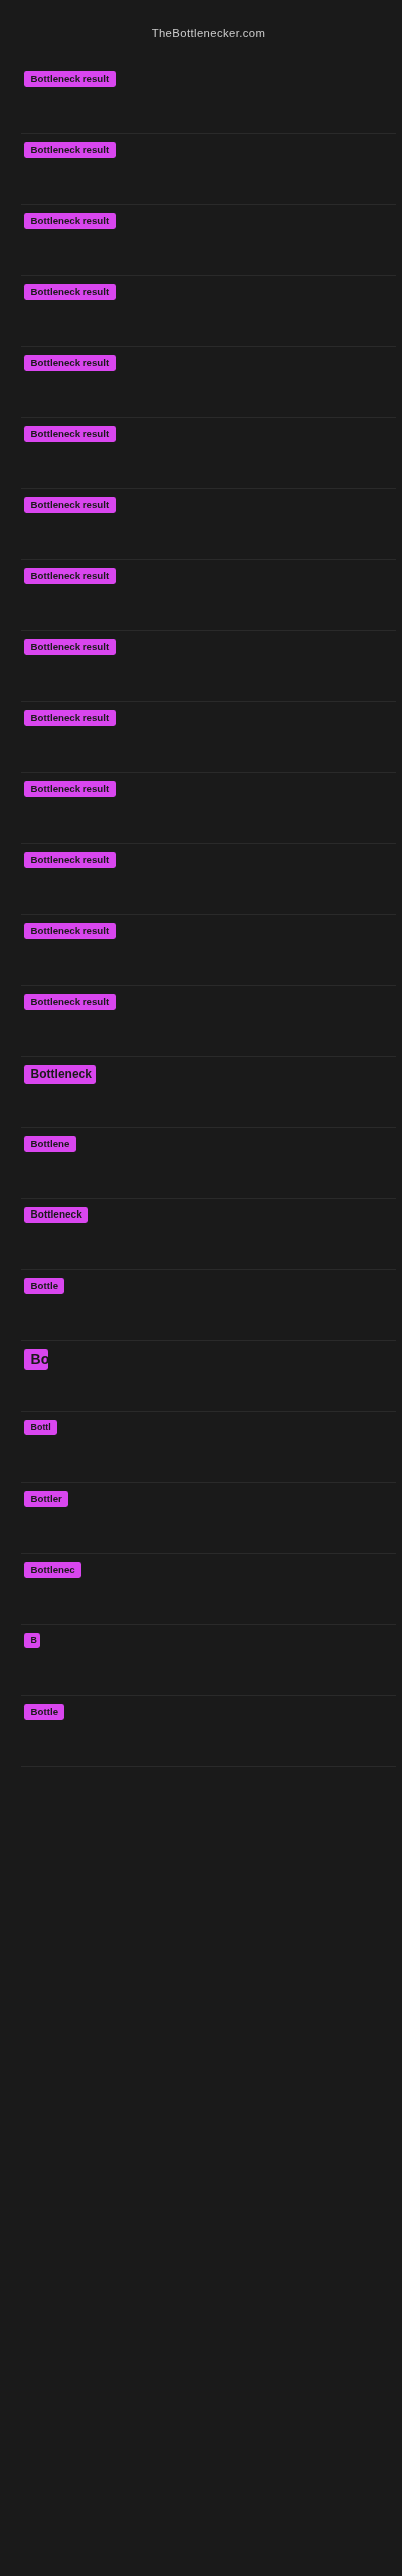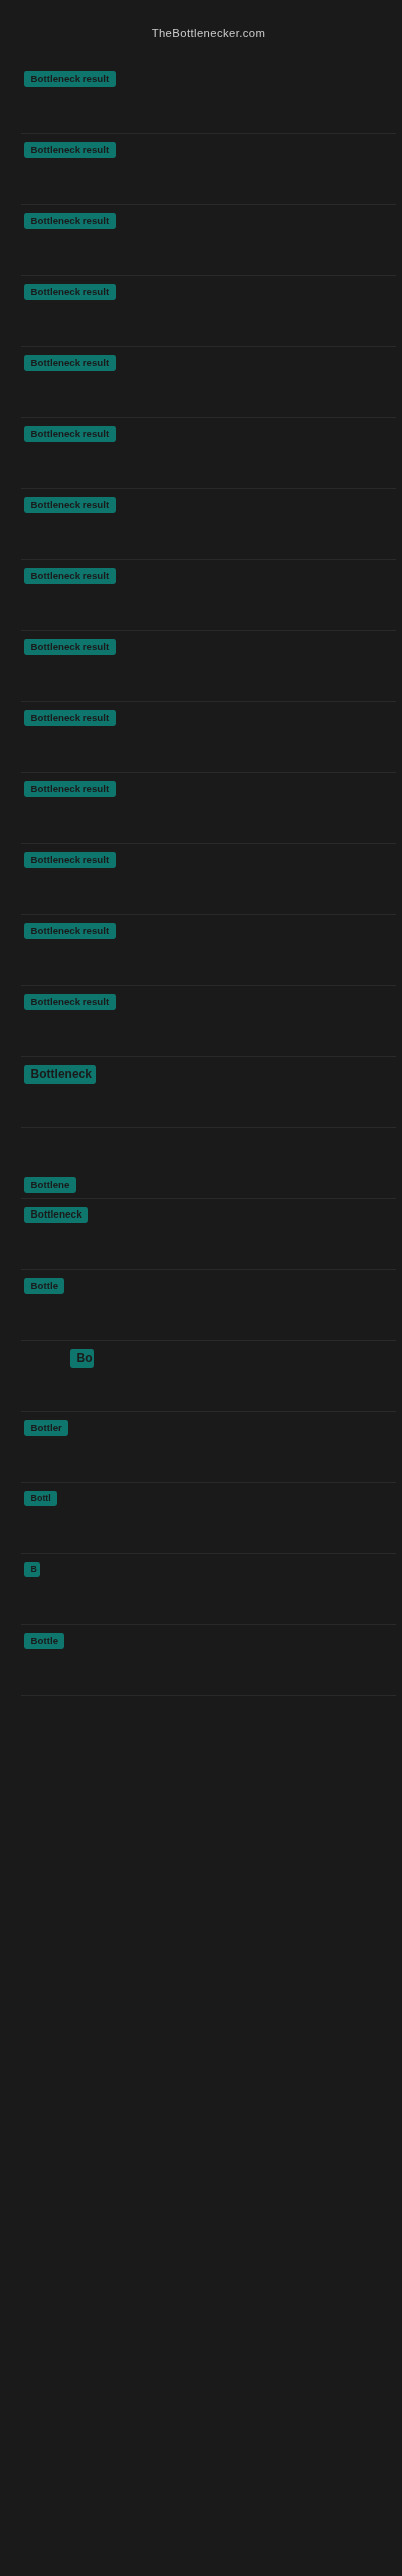--- a/index.html
+++ b/index.html
@@ -19,21 +19,21 @@
     .site-title {
       text-align: center;
       color: #cccccc;
       font-size: 11.3px;
       padding: 6.4px 0 9.7px 0;
       letter-spacing: 0.4px;
     }
 
     .bottleneck-badge {
       display: inline-block;
-      background-color: #0f766e;
+      background-color: #d946ef;
       color: #1a1a1a;
       font-size: 9.7px;
       font-weight: bold;
       padding: 2.4px 6.4px;
       border-radius: 2.4px;
       white-space: nowrap;
       overflow: hidden;
     }
 
     .result-row {
@@ -92,36 +92,39 @@
     <div class="result-row">
       <span class="bottleneck-badge" style="max-width: 105px; font-size: 9.7px;">Bottleneck result</span>
     </div>
     <div class="result-row">
       <span class="bottleneck-badge" style="max-width: 97px; font-size: 9.7px;">Bottleneck result</span>
     </div>
     <div class="result-row">
       <span class="bottleneck-badge" style="max-width: 72px; font-size: 12px;">Bottleneck r</span>
     </div>
     <div class="result-row">
-      <span class="bottleneck-badge" style="max-width: 58px; font-size: 9.7px; margin-top: 41px;">Bottlene</span>
+      <span class="bottleneck-badge" style="max-width: 58px; font-size: 9.7px;">Bottlene</span>
     </div>
     <div class="result-row">
       <span class="bottleneck-badge" style="max-width: 64px; font-size: 10px;">Bottleneck</span>
     </div>
     <div class="result-row">
       <span class="bottleneck-badge" style="max-width: 47px; font-size: 9.7px;">Bottle</span>
     </div>
     <div class="result-row">
-      <span class="bottleneck-badge" style="max-width: 24px; font-size: 12px; margin-left: 46px;">Bo</span>
+      <span class="bottleneck-badge" style="max-width: 24px; font-size: 14px;">Bo</span>
+    </div>
+    <div class="result-row">
+      <span class="bottleneck-badge" style="max-width: 37px; font-size: 8.9px;">Bottl</span>
     </div>
     <div class="result-row">
       <span class="bottleneck-badge" style="max-width: 48px; font-size: 9.7px;">Bottler</span>
     </div>
     <div class="result-row">
-      <span class="bottleneck-badge" style="max-width: 37px; font-size: 8.9px;">Bottl</span>
+      <span class="bottleneck-badge" style="max-width: 61px; font-size: 9.7px;">Bottlenec</span>
     </div>
     <div class="result-row">
       <span class="bottleneck-badge" style="max-width: 16px; font-size: 8.9px;">B</span>
     </div>
     <div class="result-row">
       <span class="bottleneck-badge" style="max-width: 47px; font-size: 9.7px;">Bottle</span>
     </div>
   </div>
 
 

